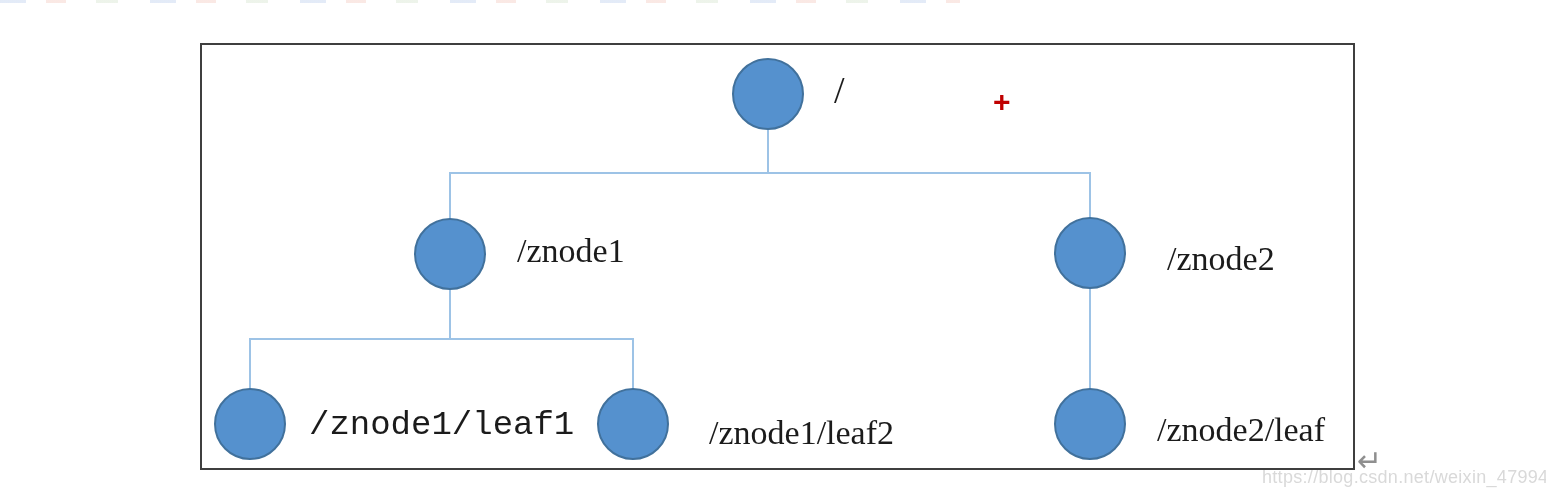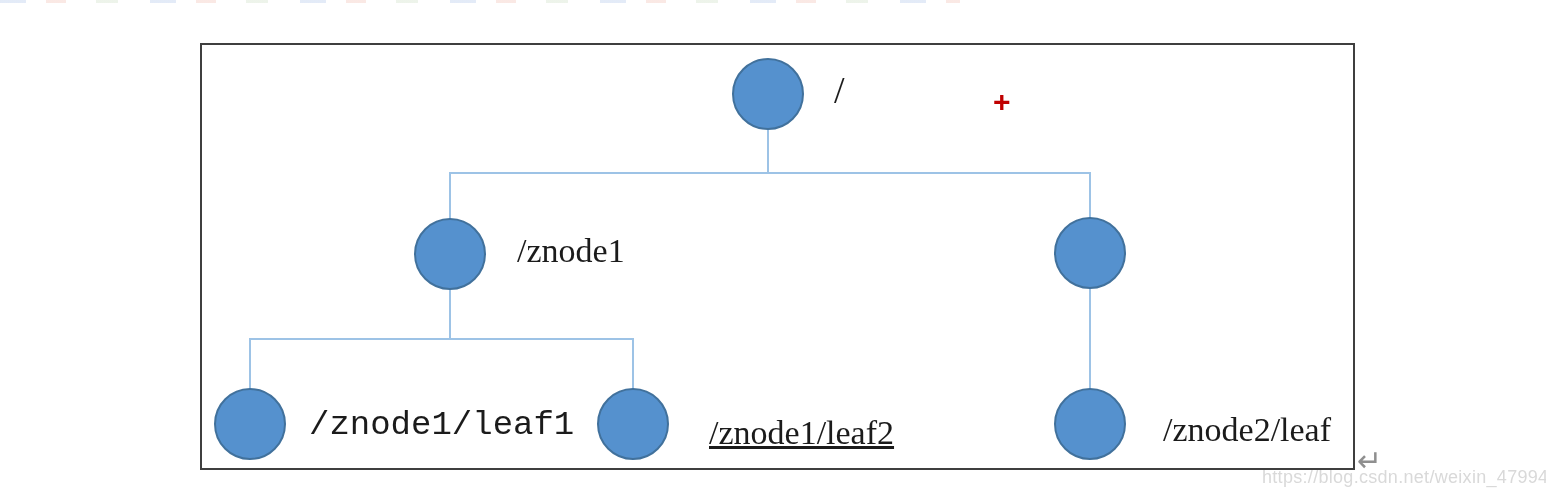--- a/index.html
+++ b/index.html
@@ -108,23 +108,24 @@
 
   <div class="node" style="left:732px; top:58px;"></div>
   <div class="node" style="left:414px; top:218px;"></div>
   <div class="node" style="left:1054px; top:217px;"></div>
   <div class="node" style="left:214px; top:388px;"></div>
   <div class="node" style="left:597px; top:388px;"></div>
   <div class="node" style="left:1054px; top:388px;"></div>
 
   <div class="node-label root-label" style="left:834px; top:70px;">/</div>
   <div class="node-label" style="left:517px; top:231px;text-align:right;">/znode1</div>
+  <div class="node-label" style="left:1167px; top:239px;">/znode2</div>
   <div class="node-label" style="left:309px; top:405px;font-family:Liberation Mono, monospace;">/znode1/leaf1</div>
-  <div class="node-label" style="left:709px; top:413px;text-decoration:underline;">/znode1/leaf2</div>
-  <div class="node-label" style="left:1157px; top:410px;margin-left:6px;">/znode2/leaf</div>
+  <div class="node-label" style="left:709px; top:413px;">/znode1/leaf2</div>
+  <div class="node-label" style="left:1157px; top:410px;">/znode2/leaf</div>
 
   <div class="plus-marker">+</div>
 
   <div class="return-glyph">↵</div>
 
   <div class="watermark">https://blog.csdn.net/weixin_47994966</div>
 
 </div>
 
 </body></html>

